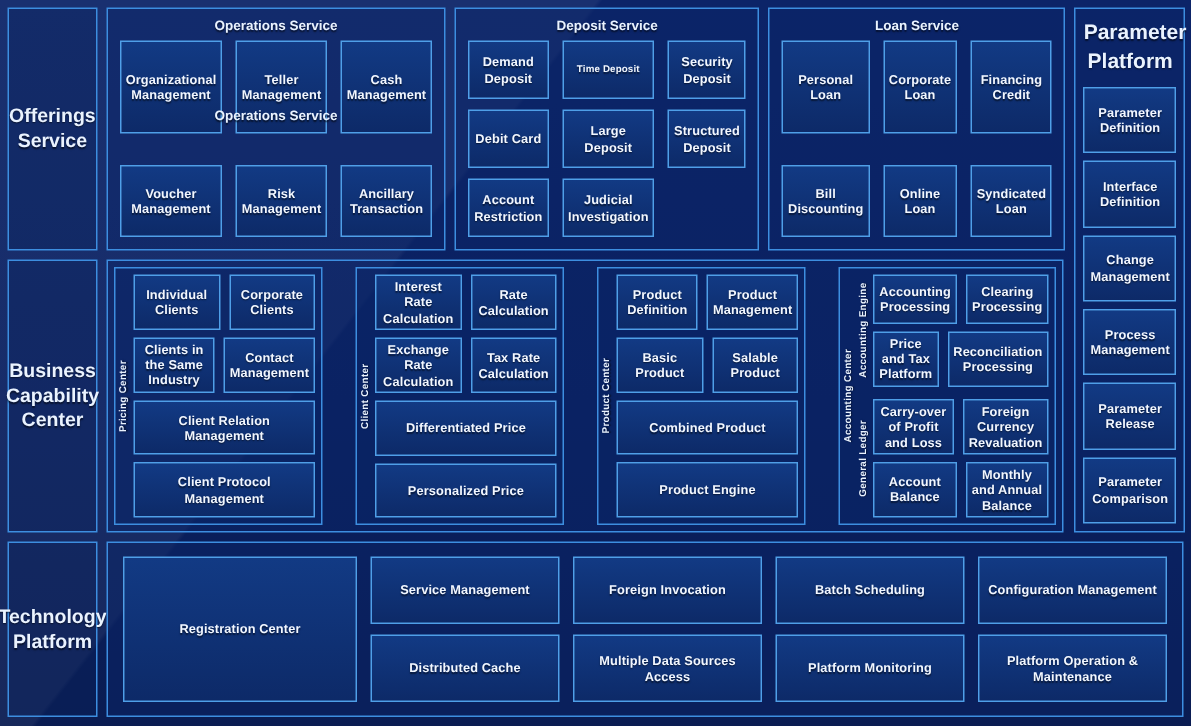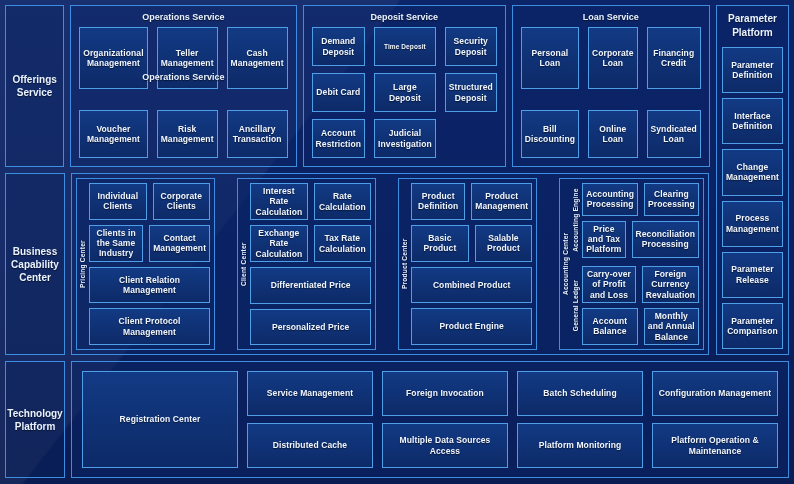--- a/index.html
+++ b/index.html
@@ -40,21 +40,21 @@
     text-shadow:0 1px 1px rgba(0,0,0,.55);
     color:#f2f7ff;
   }
   .leaf.small{font-size:6.5px;}
   .railLabel{
     border:1px solid #3d8ee0;
     background:rgba(9,33,92,0.35);
     box-sizing:border-box;
     display:flex;align-items:center;justify-content:center;
     text-align:center;
-    font-size:10px;font-weight:bold;line-height:1.3;
+    font-size:13px;font-weight:bold;line-height:1.3;
     color:#eaf3ff;
     text-shadow:0 1px 1px rgba(0,0,0,.55);
   }
   .groupTitle{
     text-align:center;
     font-size:9px;font-weight:bold;
     color:#eaf3ff;
     text-shadow:0 1px 1px rgba(0,0,0,.55);
     padding-top:6px;
   }
@@ -91,21 +91,21 @@
   .opsRow2{margin-top:14px;}
 
   
   .paramRail{
     width:74px;
     display:flex;flex-direction:column;
     padding:4px 5px 5px 5px;
     gap:5px;
   }
   .paramTitle{
-    text-align:center;font-size:10px;font-weight:bold;line-height:1.35;
+    text-align:center;font-size:14px;font-weight:bold;line-height:1.35;
     color:#eaf3ff;text-shadow:0 1px 1px rgba(0,0,0,.55);
     padding:2px 0 3px 0;
   }
   .paramRail .leaf{flex:1;min-height:0;}
 
   
   .row2{display:flex;gap:6px;height:182px;}
   .rail2{width:60px;}
   .bccWrap{flex:1;display:flex;gap:22px;padding:4px;}
   .bccCol{

